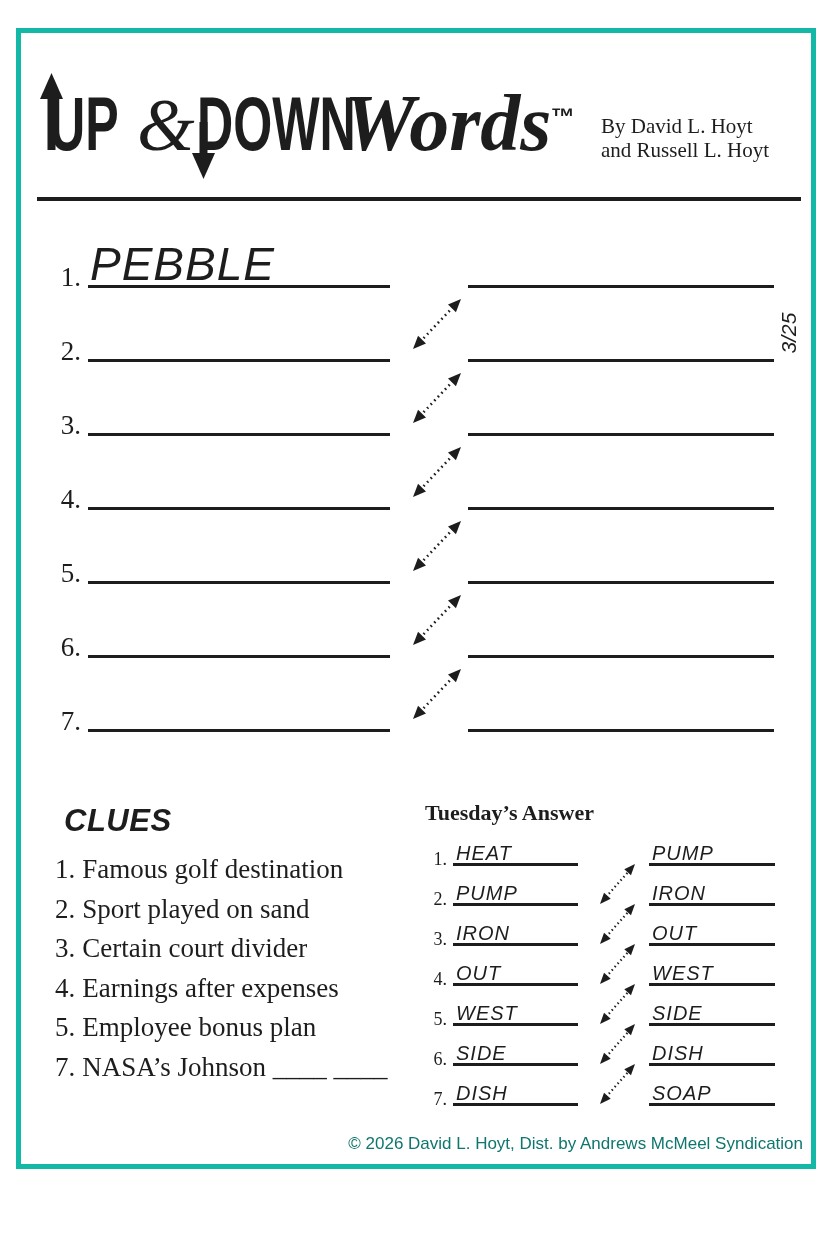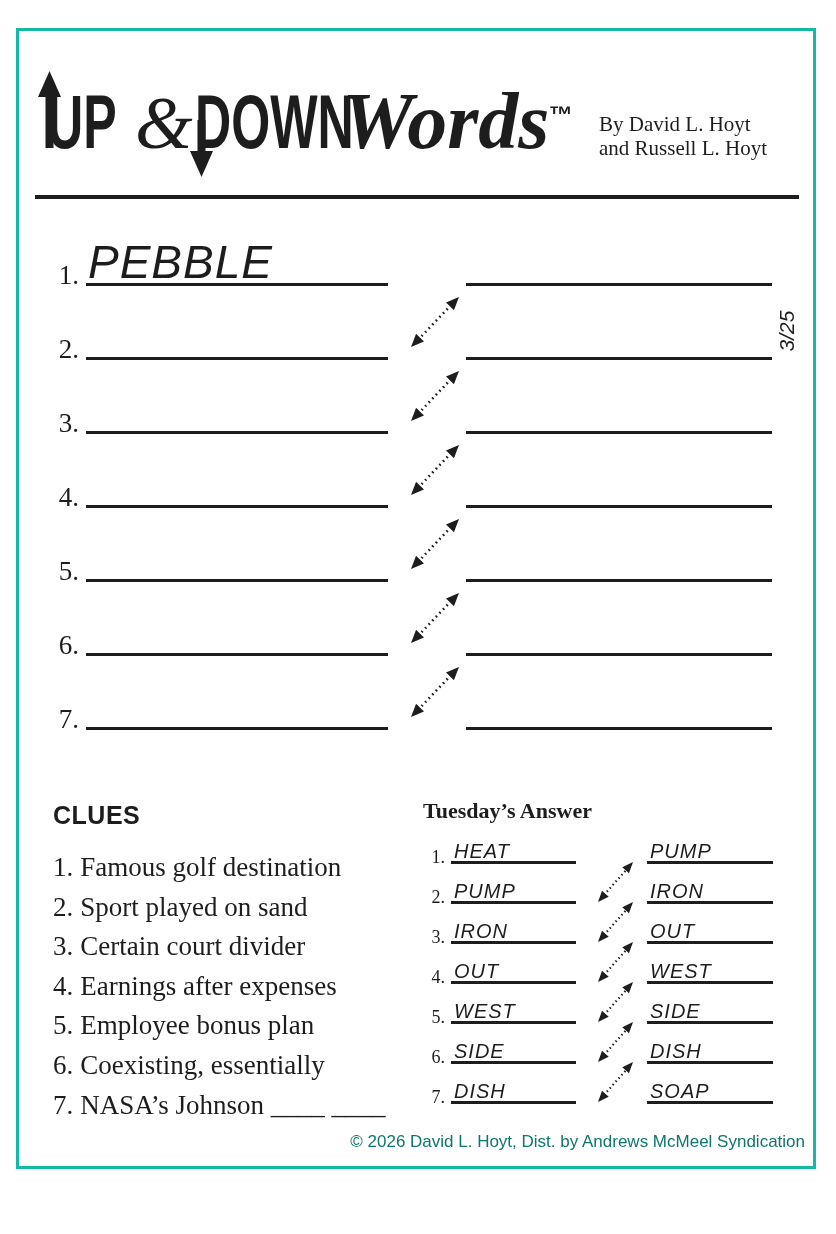--- a/index.html
+++ b/index.html
@@ -1,19 +1,19 @@
 <!DOCTYPE html>
 <html><head>
 <meta charset="utf-8">
 <style>
   html,body{margin:0;padding:0;background:#fff;}
   .page{position:relative;width:836px;height:1234px;background:#ffffff;overflow:hidden;
         font-family:"Liberation Serif",serif;color:#1d1d1d;}
   .frame{position:absolute;left:16px;top:28px;width:800px;height:1141px;
-         border:3px solid #14b8a6;box-sizing:border-box;background:#fff;}
+         border:5px solid #14b8a6;box-sizing:border-box;background:#fff;}
 
   
   .logo-svg{position:absolute;left:16px;top:34px;}
   .byline{position:absolute;left:580px;top:81px;font-size:21px;line-height:24px;
           font-family:"Liberation Serif",serif;}
   .rule{position:absolute;left:16px;top:164px;width:764px;height:4px;background:#1d1d1d;}
 
   
   .p-row{position:absolute;left:16px;width:758px;height:44px;}
   .p-num{position:absolute;left:4px;bottom:-5px;width:40px;text-align:right;
@@ -25,22 +25,22 @@
   .p-hand{position:absolute;bottom:1px;font-size:46px;line-height:1;}
   .p-hand.left{left:53px;}
   .p-hand.right{left:436px;}
 
   .arrow-box{position:absolute;}
   .date-tag{position:absolute;left:756px;top:346px;width:92px;height:26px;
             transform:rotate(-90deg);transform-origin:0 0;text-align:center;
             font-family:"Liberation Sans",sans-serif;font-style:italic;font-size:21px;}
 
   
-  .clues-head{position:absolute;left:34px;top:770px;font-family:"Liberation Sans",sans-serif;
-              font-weight:bold;font-size:25px;letter-spacing:0.5px;}
+  .clues-head{position:absolute;left:43px;top:770px;font-family:"Liberation Sans",sans-serif;
+              font-weight:bold;font-size:31px;letter-spacing:0.5px;font-style:italic;}
   .clues-list{position:absolute;left:34px;top:817px;width:360px;line-height:39.6px;
               font-size:27px;font-family:"Liberation Serif",serif;}
   .clue .n{padding-right:7px;}
 
   
   .ans-head{position:absolute;left:404px;top:767px;font-family:"Liberation Serif",serif;
             font-weight:bold;font-size:22px;text-align:right;}
   .a-row{position:absolute;left:404px;width:360px;height:34px;}
   .a-num{position:absolute;left:0;bottom:-4px;width:22px;text-align:right;
          font-size:18px;font-family:"Liberation Serif",serif;}
@@ -165,21 +165,20 @@
 
     <div class="date-tag">3/25</div>
 
     <div class="clues-head">CLUES</div>
     <div class="clues-list">
       <div class="clue"><span class="n">1.</span><span>Famous golf destination</span></div>
       <div class="clue"><span class="n">2.</span><span>Sport played on sand</span></div>
       <div class="clue"><span class="n">3.</span><span>Certain court divider</span></div>
       <div class="clue"><span class="n">4.</span><span>Earnings after expenses</span></div>
       <div class="clue"><span class="n">5.</span><span>Employee bonus plan</span></div>
-      <div class="clue"><span class="n">6.</span><span>Coexisting, essentially</span></div>
       <div class="clue"><span class="n">7.</span><span>NASA’s Johnson ____ ____</span></div>
     </div>
 
     <div class="ans-head">Tuesday’s Answer</div>
 
     <div class="a-row" style="top:799px">
       <span class="a-num">1.</span>
       <span class="a-word hand l">HEAT</span>
       <div class="a-line l"></div>
       <span class="a-word hand r">PUMP</span>

